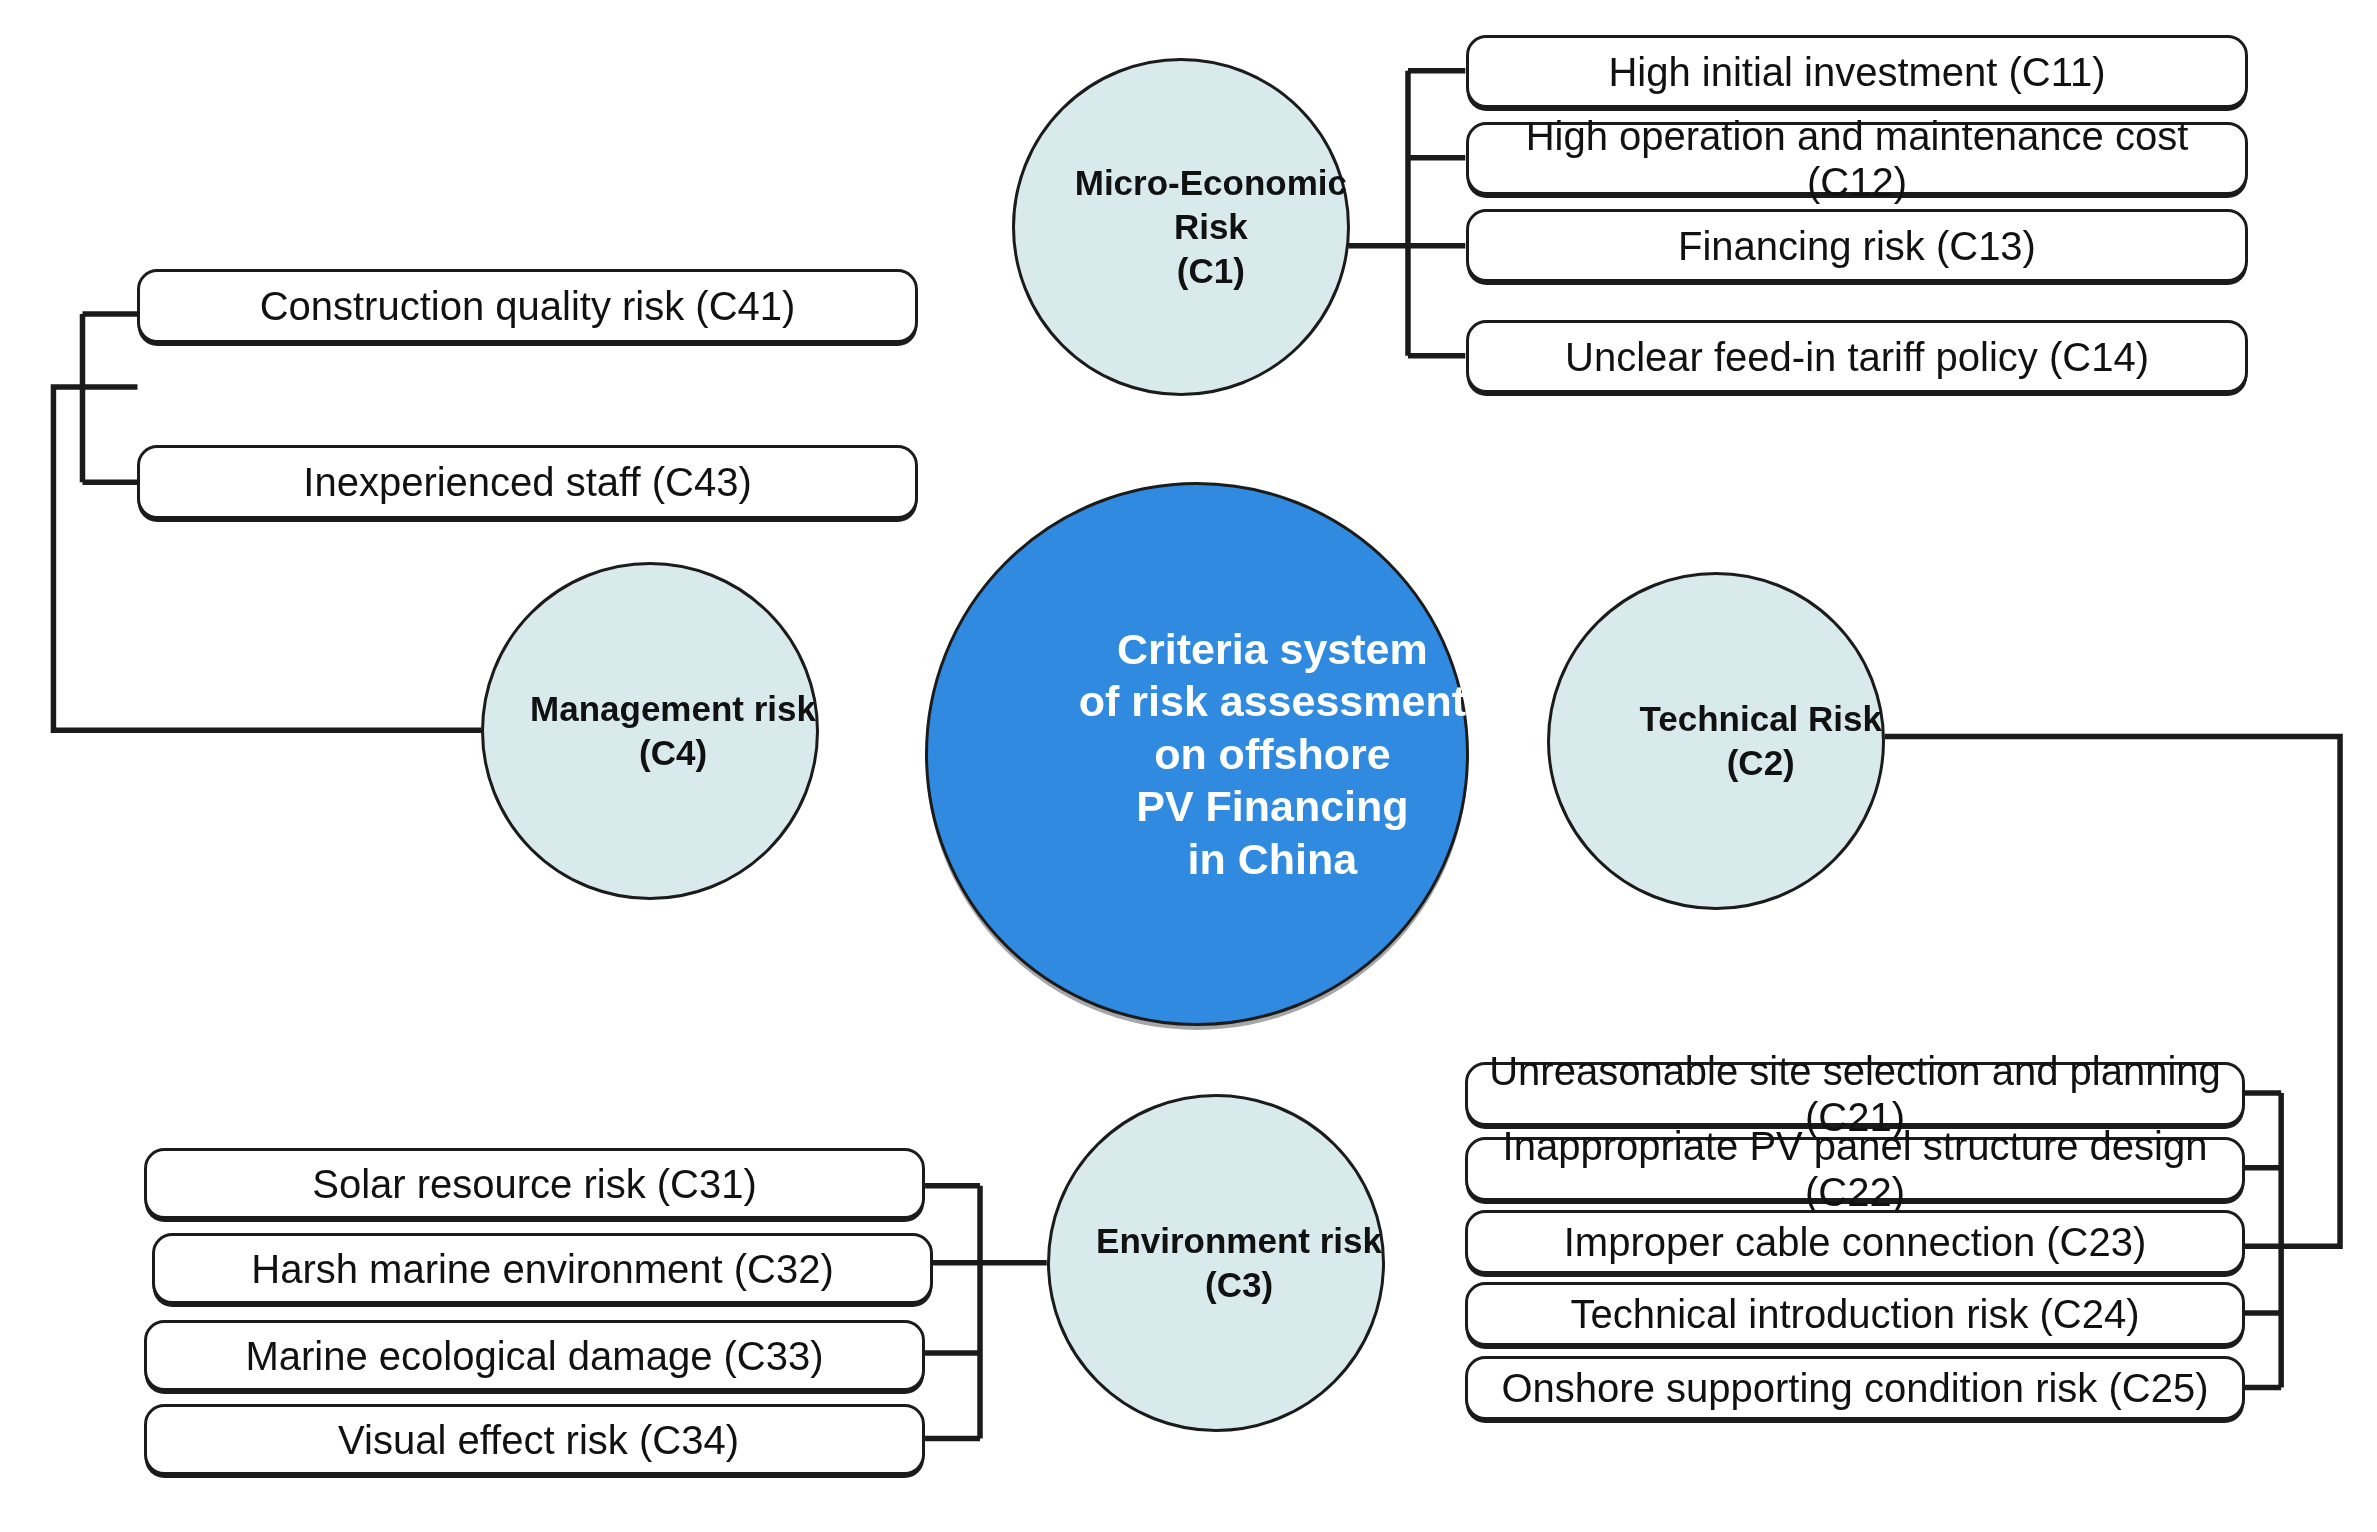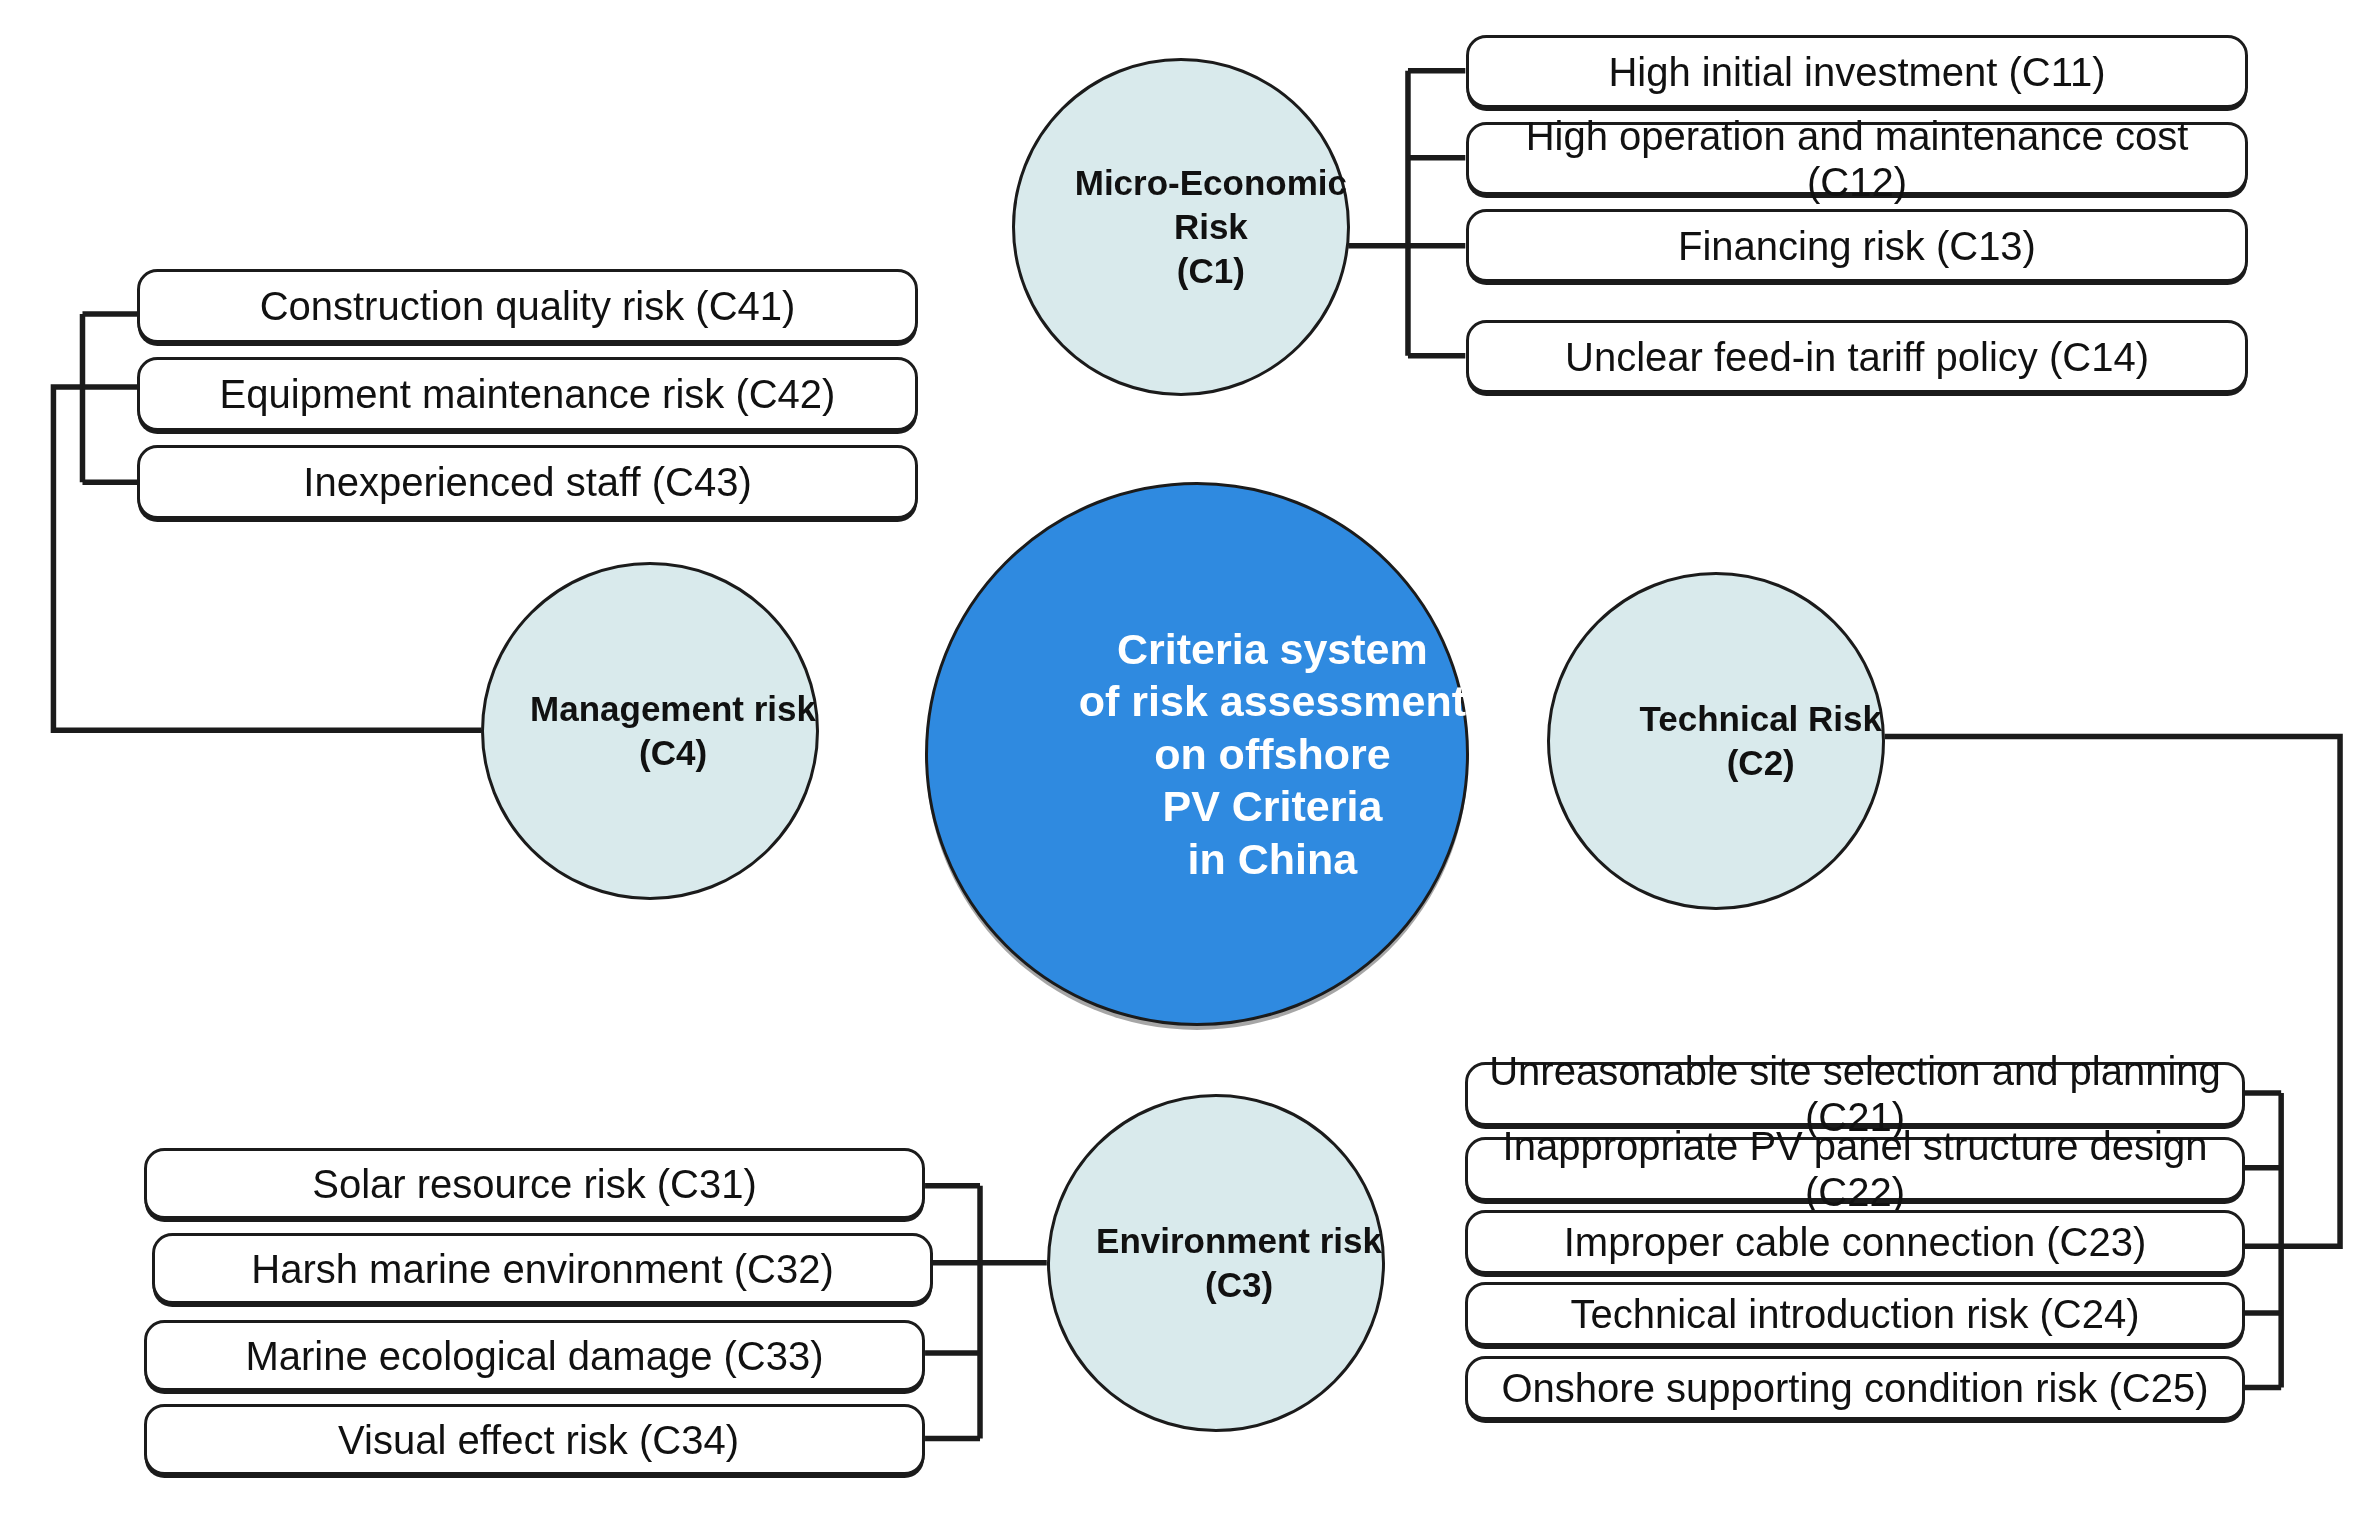--- a/index.html
+++ b/index.html
@@ -54,21 +54,21 @@
       <path d="M105,493 H175"></path>
       <path d="M105,614 H175"></path>
     </g>
   </svg>
 
   <div class="circ core" style="left:925px;top:482px;width:544px;height:544px;">
     <div>
         <div>Criteria system</div>
         <div>of risk assessment</div>
         <div>on offshore</div>
-        <div>PV Criteria</div>
+        <div>PV Financing</div>
         <div>in China</div>
       </div>
   </div>
 
   <div class="circ branch" style="left:1012px;top:58px;width:338px;height:338px;">
     <div>
         <div>Micro-Economic</div>
         <div>Risk</div>
         <div>(C1)</div>
       </div>
@@ -133,21 +133,18 @@
   <div class="node" style="left:144px;top:1320px;width:781px;height:71px;">
     <span>Marine ecological damage (C33)</span>
   </div>
   <div class="node" style="left:144px;top:1404px;width:781px;height:71px;padding-left:8px;">
     <span>Visual effect risk (C34)</span>
   </div>
 
   <div class="node" style="left:137px;top:269px;width:781px;height:74px;">
     <span>Construction quality risk (C41)</span>
   </div>
-  <div class="node" style="left:137px;top:357px;width:781px;height:74px;">
-    <span>Equipment maintenance risk (C42)</span>
-  </div>
   <div class="node" style="left:137px;top:445px;width:781px;height:74px;">
     <span>Inexperienced staff (C43)</span>
   </div>
 
 </div>
 
 
 </body></html>

